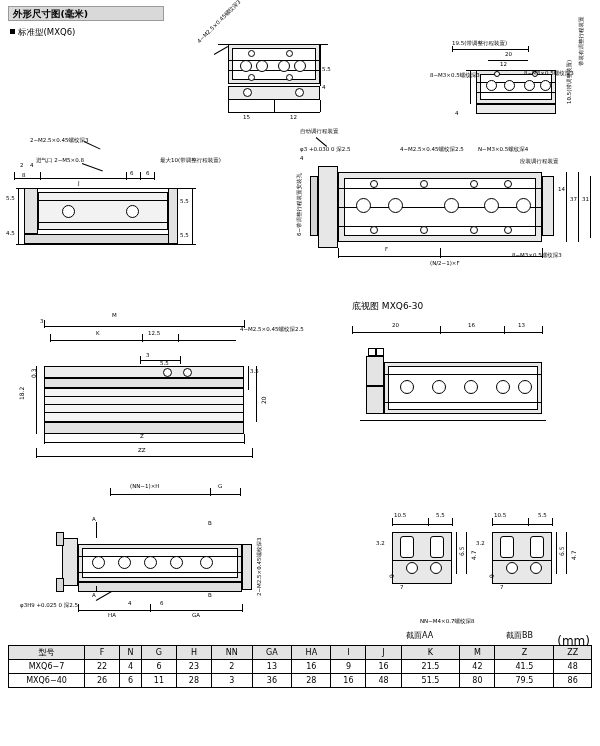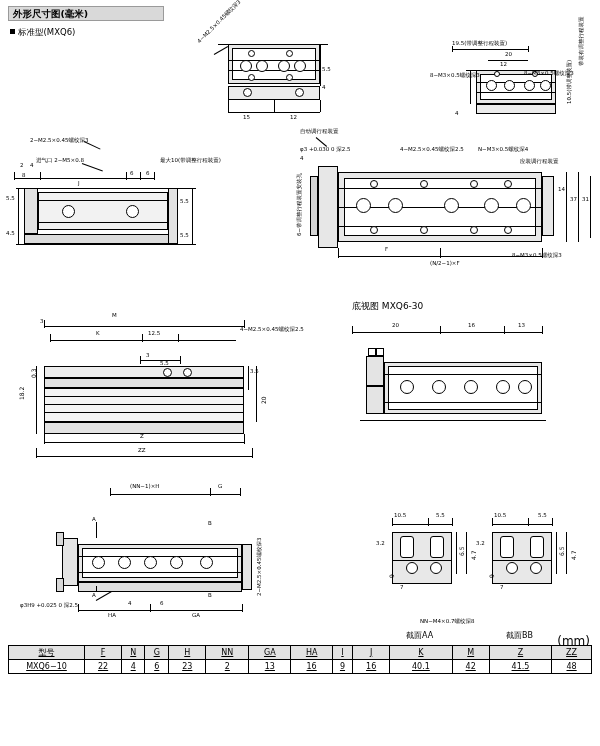--- a/index.html
+++ b/index.html
@@ -46,21 +46,21 @@
   }
   .lbl-diag {
     position:absolute; font-size:5.5px; white-space:nowrap;
     transform-origin: left top; transform: rotate(-45deg);
   }
 
   
   .unit { position:absolute; right:10px; top:634px; font-size:12px; }
   table.spec {
     position:absolute; left:8px; top:645px; width:584px;
-    border-collapse:collapse; font-size:8px;text-decoration:underline;
+    border-collapse:collapse; font-size:8px;
   }
   table.spec th, table.spec td {
     border:1px solid #000; text-align:center; height:14px; padding:0;
     font-weight:normal;
   }
   table.spec thead th { background:#e3e3e3; }
   table.spec td.model { text-align:center; }
 </style>
 </head>
 <body>
@@ -415,31 +415,47 @@
         <th>I</th>
         <th>J</th>
         <th>K</th>
         <th>M</th>
         <th>Z</th>
         <th>ZZ</th>
       </tr>
     </thead>
     <tbody>
       <tr>
-        <td class="model">MXQ6−10</td>
+        <td class="model">MXQ6−7</td>
         <td>22</td>
         <td>4</td>
         <td>6</td>
         <td>23</td>
         <td>2</td>
         <td>13</td>
         <td>16</td>
         <td>9</td>
         <td>16</td>
-        <td>40.1</td>
+        <td>21.5</td>
         <td>42</td>
         <td>41.5</td>
         <td>48</td>
       </tr>
+      <tr>
+        <td class="model">MXQ6−40</td>
+        <td>26</td>
+        <td>6</td>
+        <td>11</td>
+        <td>28</td>
+        <td>3</td>
+        <td>36</td>
+        <td>28</td>
+        <td>16</td>
+        <td>48</td>
+        <td>51.5</td>
+        <td>80</td>
+        <td>79.5</td>
+        <td>86</td>
+      </tr>
     </tbody>
   </table>
 
 </div>
 
 </body></html>

